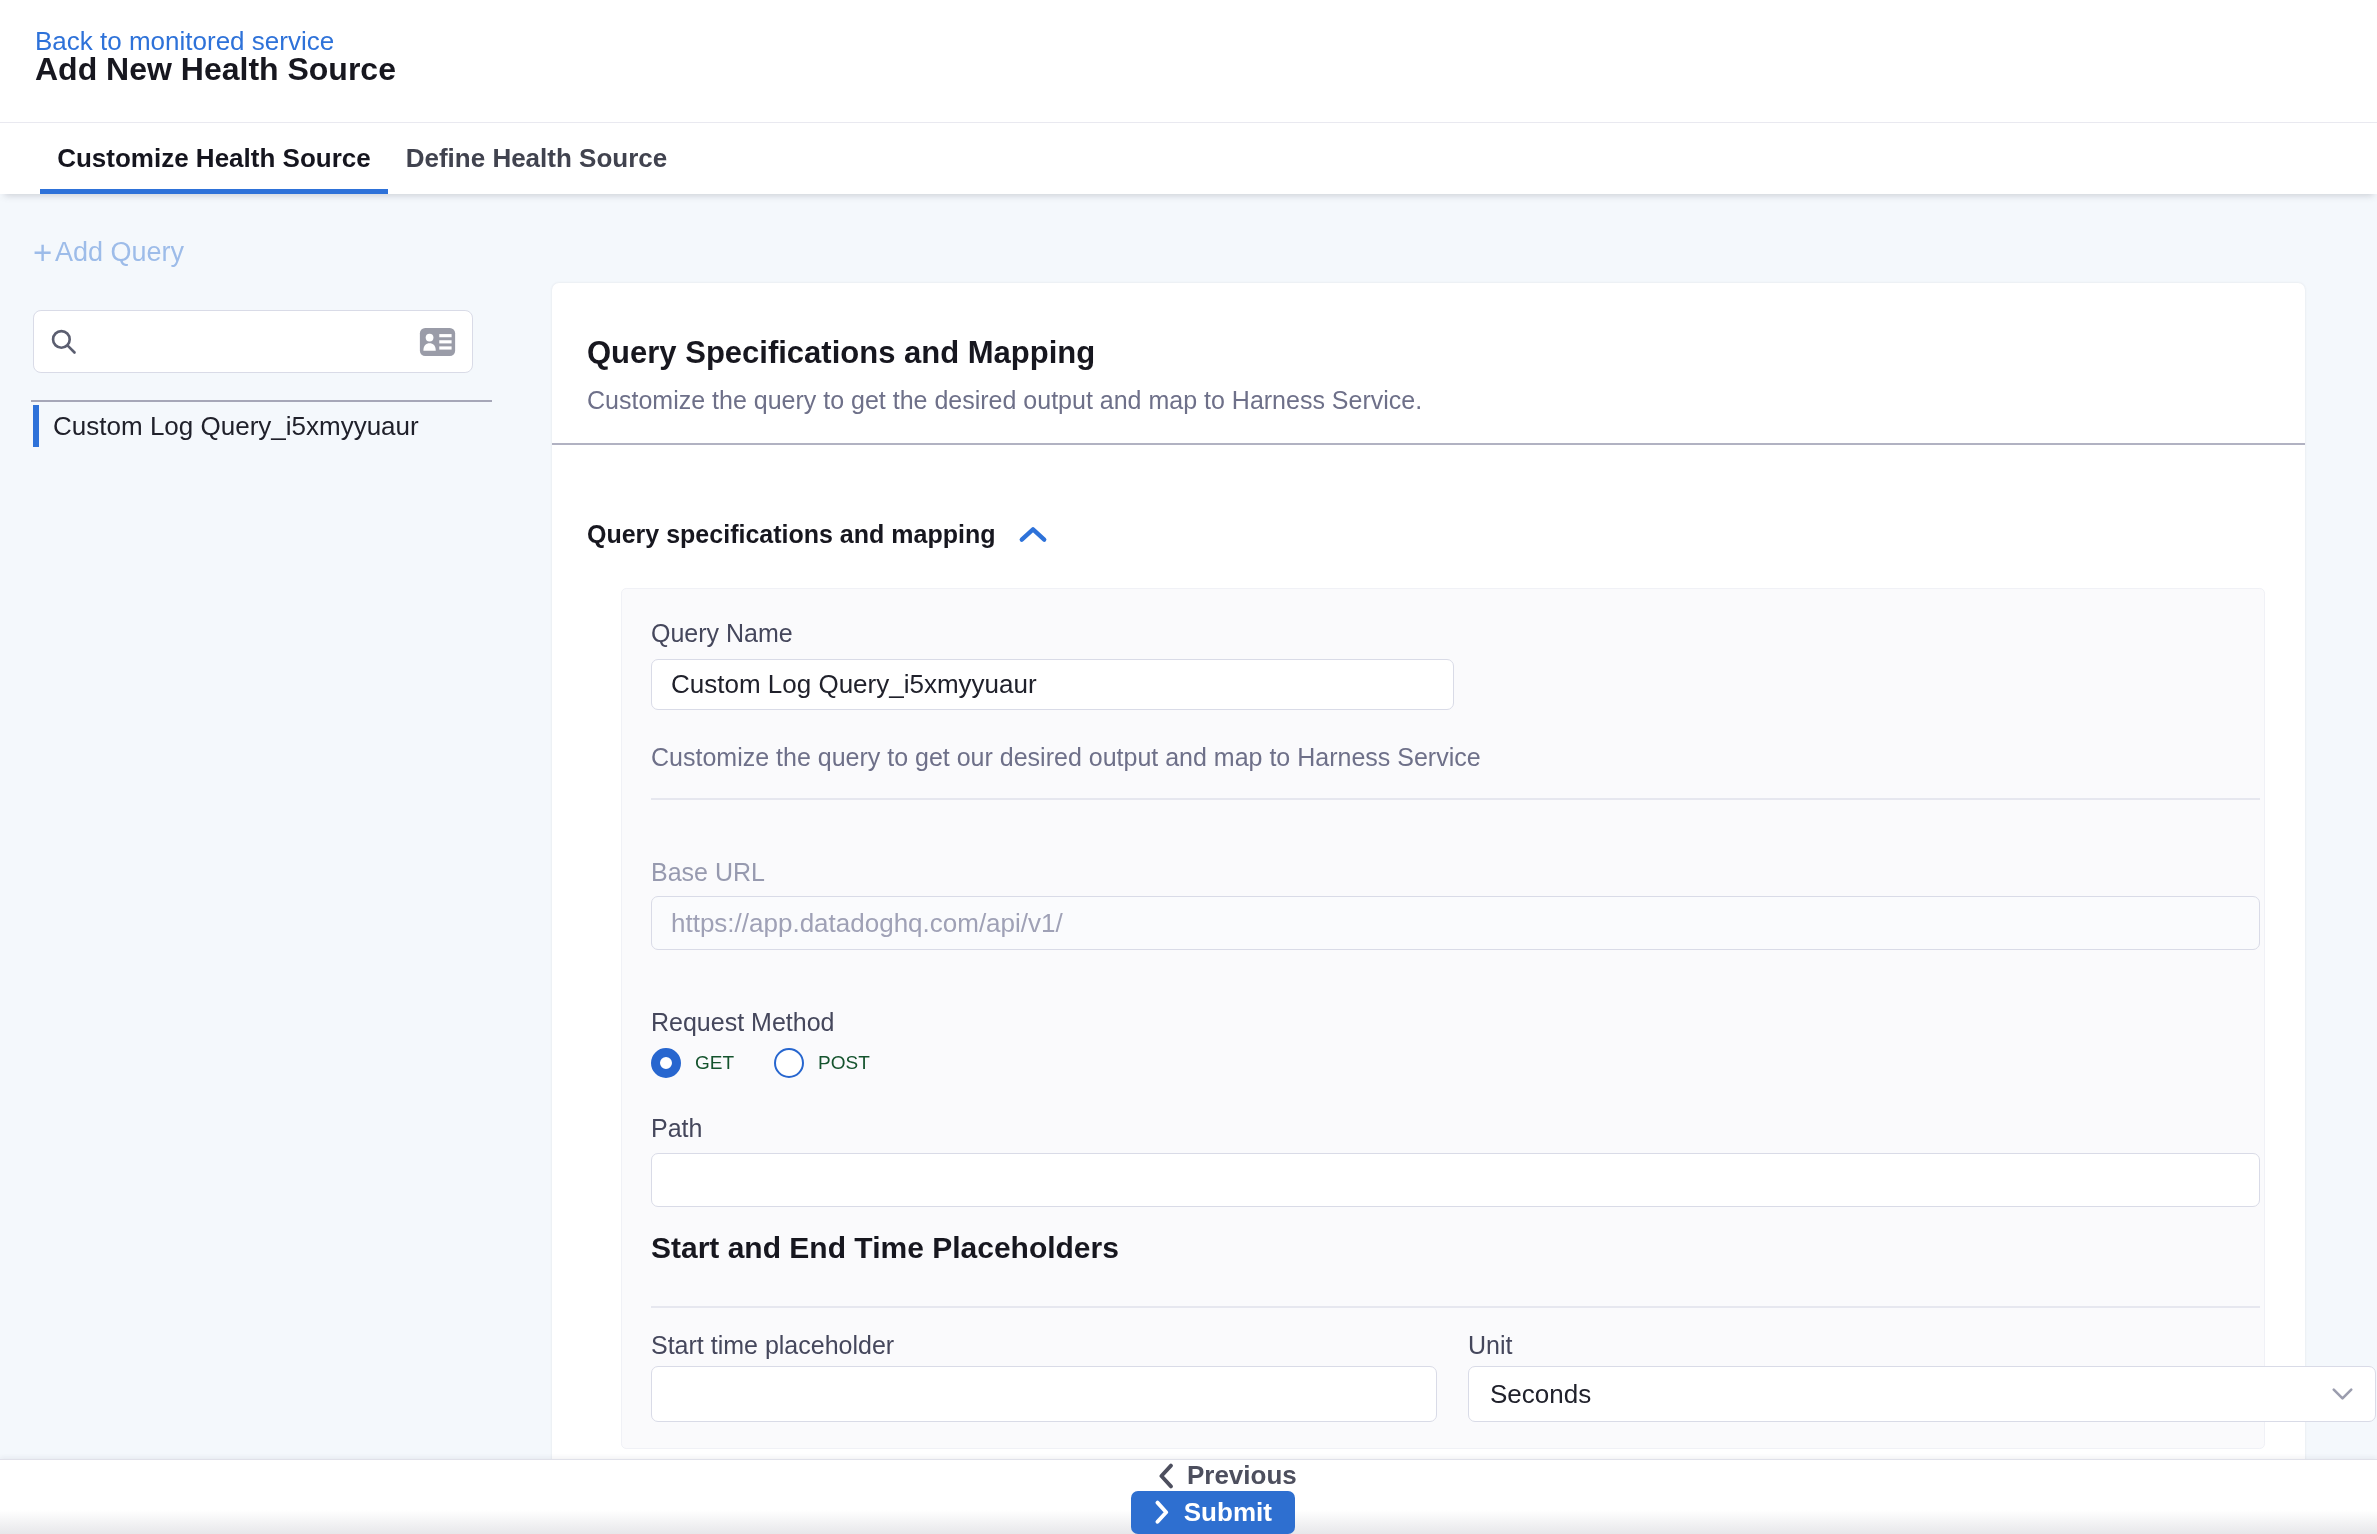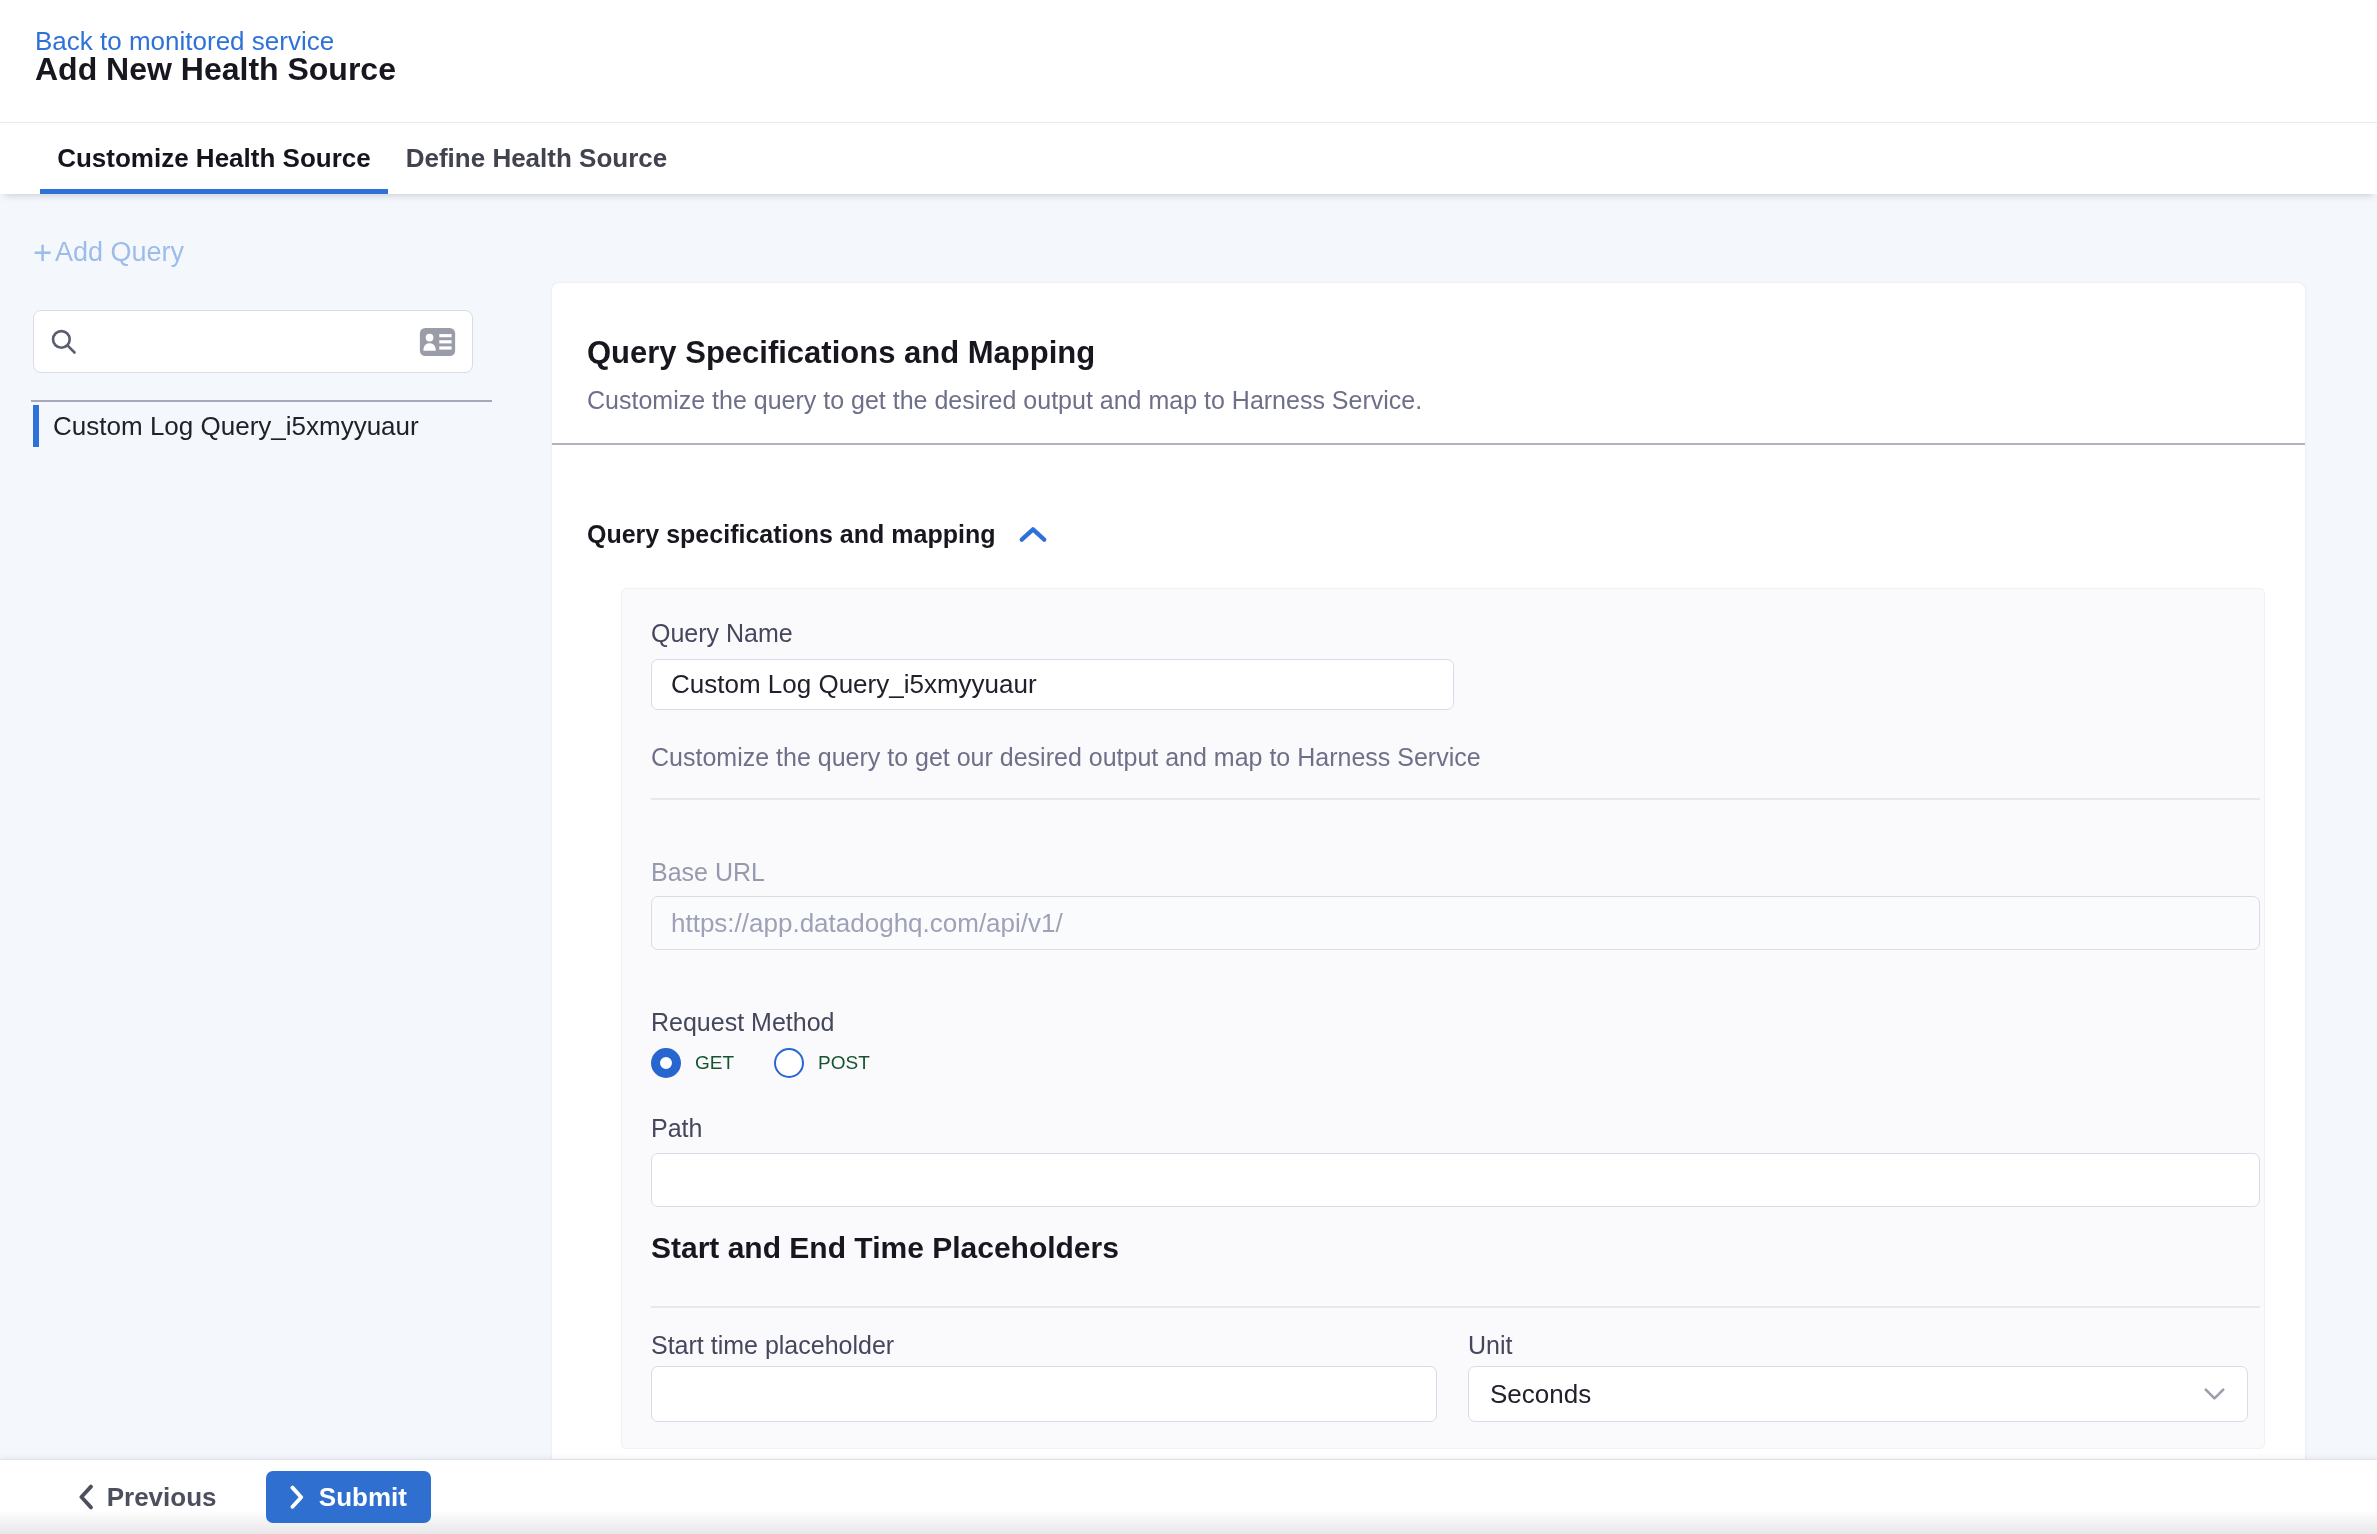--- a/index.html
+++ b/index.html
@@ -159,34 +159,34 @@
     position: absolute; left: 29px; top: 642px;
     font-size: 30px; font-weight: 700; color: var(--text, #17171f);
   }
   .hr2 { position: absolute; left: 29px; top: 717px; width: 1609px; height: 1.7px; background: var(--divider_light, #e6e7ef); }
 
   .start-label { left: 29px; top: 742px; }
   .unit-label  { left: 846px; top: 742px; }
   .start-input { left: 29px; top: 777px; width: 786px; height: 56px; }
 
   .unit-select {
-    position: absolute; left: 846px; top: 777px; width: 780px; height: 56px;
+    position: absolute; left: 846px; top: 777px; width: 908px; height: 56px;
     background: #fff; border: 1.7px solid var(--border, #d9dbe7); border-radius: 7px;
     display: flex; align-items: center; justify-content: space-between;
     padding: 0 21px; cursor: pointer;
   }
   .unit-select .unit-value { font-size: 26px; color: #20212b; }
 
   
   .footer {
     position: absolute; left: 0; right: 0; bottom: 0; height: 75px;
     background: linear-gradient(#ffffff 0%, #ffffff 68%, #e7e7ea 100%);
     border-top: 0.9px solid #e0e1e9;
     box-shadow: 0 -1.7px 4.4px rgba(40,41,61,0.06);
-    display: flex; align-items: center;
+    display: flex; align-items: center; flex-direction: column;
   }
   .prev-btn {
     margin-left: 77px; display: flex; align-items: center; gap: 12.2px;
     font-size: 26px; font-weight: 600; color: var(--footer_text, #4d4f5e);
     cursor: pointer;
   }
   .submit-btn {
     margin-left: 49px; height: 52px; padding: 0 23.6px;
     background: var(--primary_button, #2e6fd0); border: none; border-radius: 7px;
     display: flex; align-items: center; gap: 14px;

